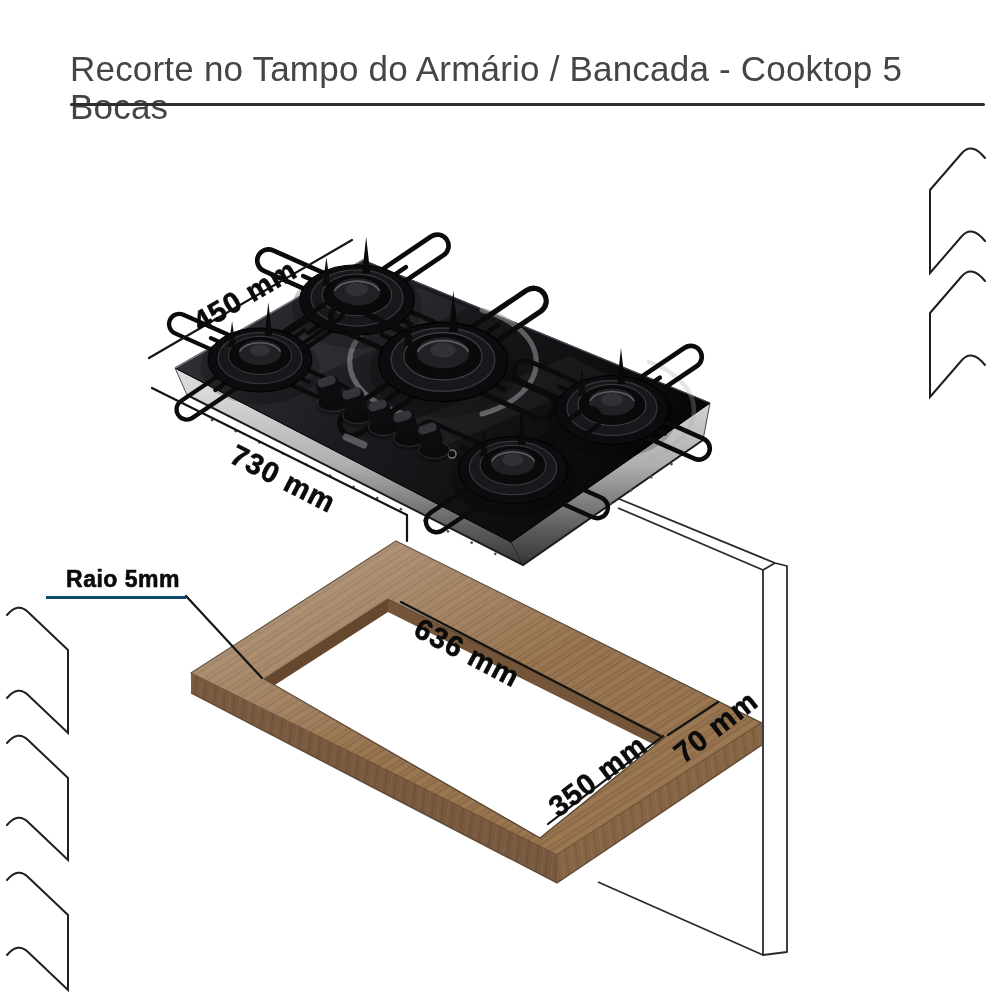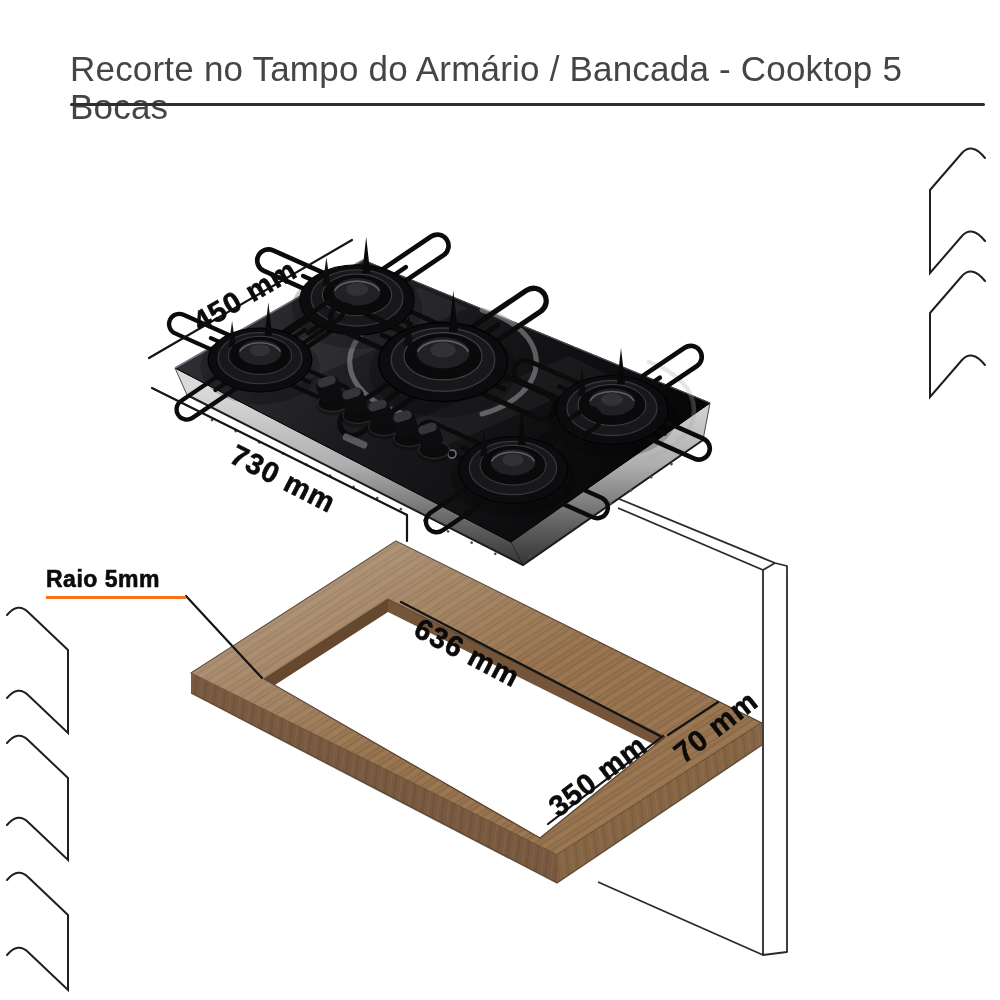--- a/index.html
+++ b/index.html
@@ -20,21 +20,21 @@
     font-size:29px;letter-spacing:1px;transform-origin:center;
     -webkit-text-stroke:.6px #0b0b0b;
   }
   .lbl-450{left:245px;top:296px;transform:translate(-50%,-50%) rotate(-30deg);}
   .lbl-730{left:283px;top:479px;transform:translate(-50%,-50%) rotate(27deg);}
   .lbl-636{left:467px;top:653px;transform:translate(-50%,-50%) rotate(27.5deg);}
   .lbl-350{left:598px;top:776px;transform:translate(-50%,-50%) rotate(-37deg);}
   .lbl-70{left:716px;top:727px;transform:translate(-50%,-50%) rotate(-38deg);}
   .lbl-raio{
     left:46px;top:566px;font-size:23px;letter-spacing:.5px;
-    border-bottom:3px solid #f97316;padding:0 6px 3px 0;min-width:134px;
+    border-bottom:3px solid #0c4a6e;padding:0 6px 3px 0;min-width:134px;text-align:right;
   }
 </style>
 </head>
 <body>
 
 <div class="stage">
 
 <svg width="1000" height="1000" viewBox="0 0 1000 1000">
   <defs>
     <linearGradient id="glassGrad" gradientUnits="userSpaceOnUse" x1="200" y1="270" x2="600" y2="540">

